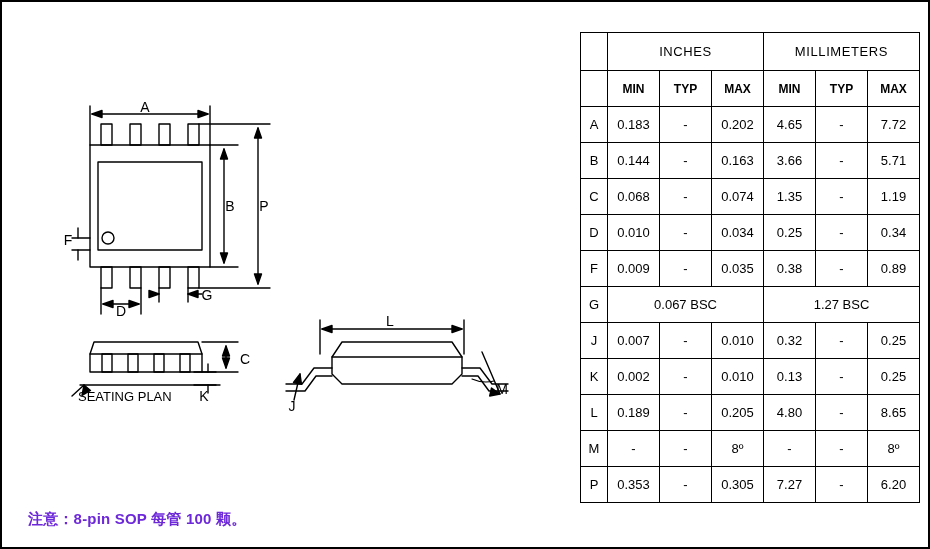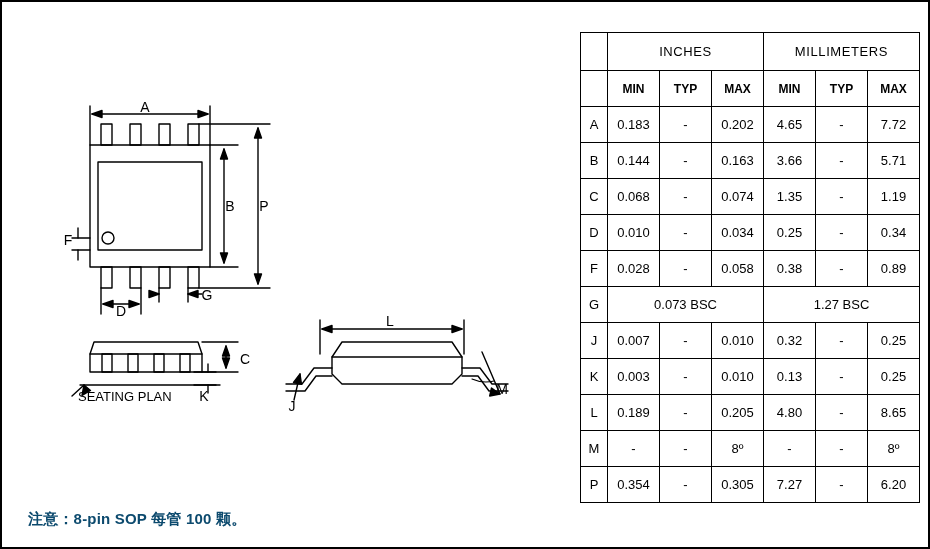--- a/index.html
+++ b/index.html
@@ -195,21 +195,21 @@
         <text x="243" y="362" text-anchor="middle">C</text>
         <text x="202" y="399" text-anchor="middle">K</text>
         <text x="290" y="409" text-anchor="middle">J</text>
         <text x="388" y="324" text-anchor="middle">L</text>
         <text x="500" y="392" text-anchor="middle">M</text>
         <text x="76" y="399" font-size="13">SEATING PLAN</text>
       </g>
     </svg>
   </div>
 
-  <div id="note" style="color: #0c4a6e;">注意：8-pin SOP 每管 100 颗。</div>
+  <div id="note" style="color: #6d28d9;">注意：8-pin SOP 每管 100 颗。</div>
 
   <table id="dimtable">
     <thead>
       <tr>
         <td class="rowlabel corner"></td>
         <td class="hdr-unit" colspan="3">INCHES</td>
         <td class="hdr-unit" colspan="3">MILLIMETERS</td>
       </tr>
       <tr>
         <td class="rowlabel"></td>
@@ -253,44 +253,44 @@
         <td class="rowlabel">D</td>
         <td class="val">0.010</td>
         <td class="val">-</td>
         <td class="val">0.034</td>
         <td class="val">0.25</td>
         <td class="val">-</td>
         <td class="val">0.34</td>
       </tr>
       <tr>
         <td class="rowlabel">F</td>
-        <td class="val">0.028</td>
-        <td class="val">-</td>
-        <td class="val">0.058</td>
+        <td class="val">0.009</td>
+        <td class="val">-</td>
+        <td class="val">0.035</td>
         <td class="val">0.38</td>
         <td class="val">-</td>
         <td class="val">0.89</td>
       </tr>
       <tr>
         <td class="rowlabel">G</td>
-        <td class="val" colspan="3">0.073 BSC</td>
+        <td class="val" colspan="3">0.067 BSC</td>
         <td class="val" colspan="3">1.27 BSC</td>
       </tr>
       <tr>
         <td class="rowlabel">J</td>
         <td class="val">0.007</td>
         <td class="val">-</td>
         <td class="val">0.010</td>
         <td class="val">0.32</td>
         <td class="val">-</td>
         <td class="val">0.25</td>
       </tr>
       <tr>
         <td class="rowlabel">K</td>
-        <td class="val">0.003</td>
+        <td class="val">0.002</td>
         <td class="val">-</td>
         <td class="val">0.010</td>
         <td class="val">0.13</td>
         <td class="val">-</td>
         <td class="val">0.25</td>
       </tr>
       <tr>
         <td class="rowlabel">L</td>
         <td class="val">0.189</td>
         <td class="val">-</td>
@@ -303,21 +303,21 @@
         <td class="rowlabel">M</td>
         <td class="val">-</td>
         <td class="val">-</td>
         <td class="val">8º</td>
         <td class="val">-</td>
         <td class="val">-</td>
         <td class="val">8º</td>
       </tr>
       <tr>
         <td class="rowlabel">P</td>
-        <td class="val">0.354</td>
+        <td class="val">0.353</td>
         <td class="val">-</td>
         <td class="val">0.305</td>
         <td class="val">7.27</td>
         <td class="val">-</td>
         <td class="val">6.20</td>
       </tr>
     </tbody>
   </table>
 
 </div>

